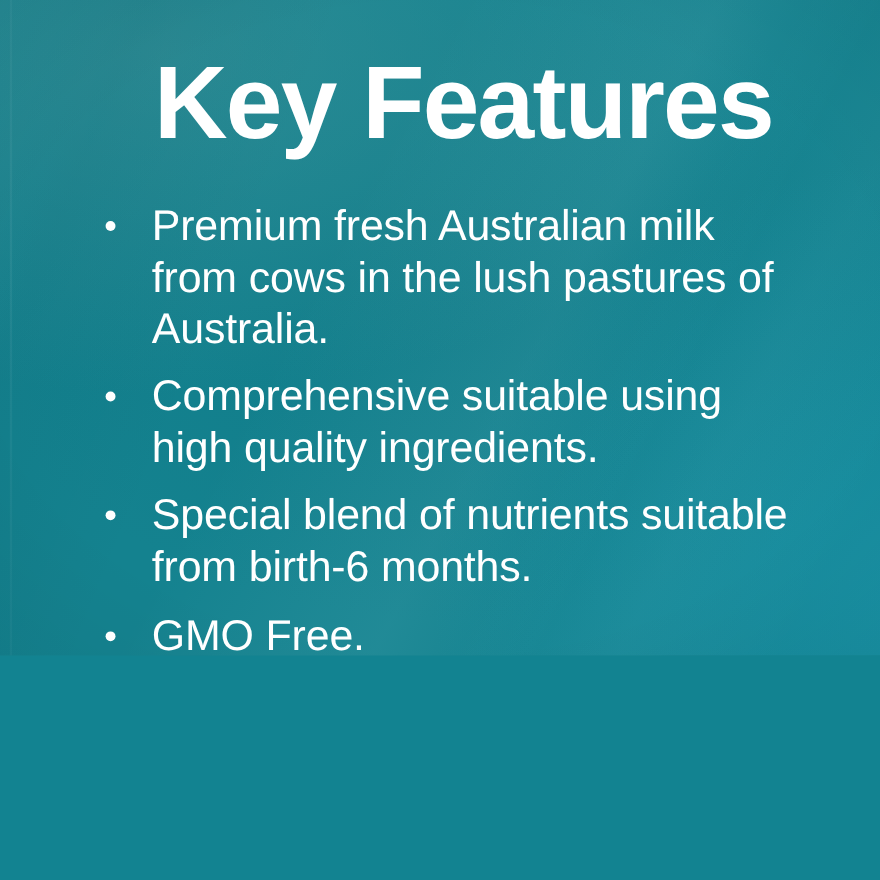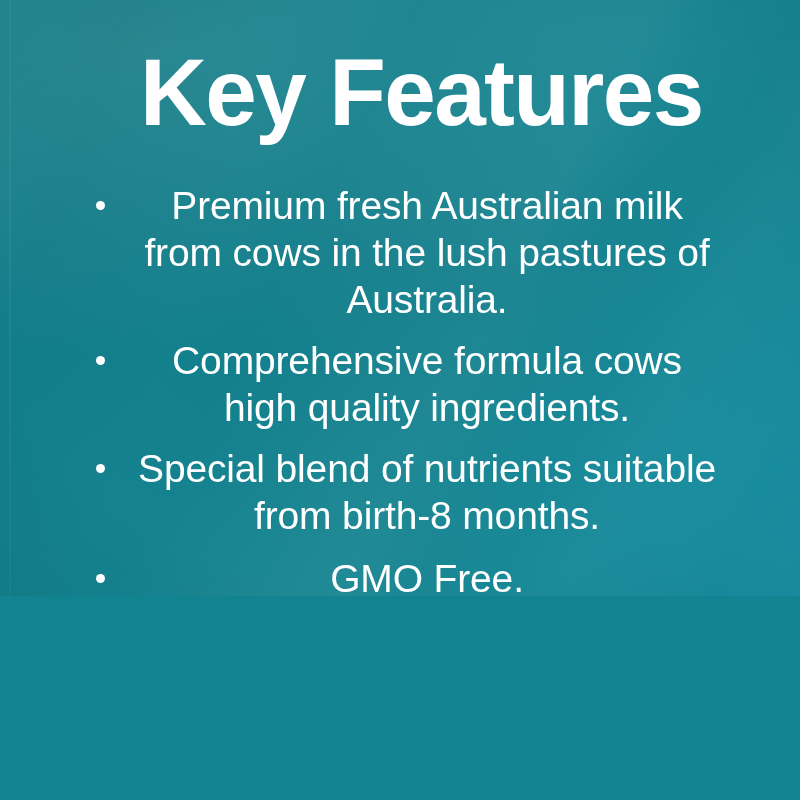--- a/index.html
+++ b/index.html
@@ -137,21 +137,21 @@
   .bullet-dot {
     position: absolute;
     left: 4px;
     top: 19px;
     width: 9px;
     height: 9px;
     border-radius: 50%;
     background: #ffffff;
   }
 
-  .bullet-text { display: block; text-align: center; }
+  .bullet-text { display: block; }
 </style>
 </head>
 <body>
 
 <div class="slide">
 
   <div class="bg-base"></div>
   <div class="bg-wash"></div>
   <div class="bg-streaks"></div>
   <div class="bg-seam"></div>
@@ -163,26 +163,26 @@
 
     <ul class="bullet-list">
 
       <li class="bullet-item">
         <span class="bullet-dot"></span>
         <span class="bullet-text">Premium fresh Australian milk from cows in the lush pastures of Australia.</span>
       </li>
 
       <li class="bullet-item">
         <span class="bullet-dot"></span>
-        <span class="bullet-text">Comprehensive formula cows high quality ingredients.</span>
+        <span class="bullet-text">Comprehensive suitable using high quality ingredients.</span>
       </li>
 
       <li class="bullet-item">
         <span class="bullet-dot"></span>
-        <span class="bullet-text">Special blend of nutrients suitable from birth-8 months.</span>
+        <span class="bullet-text">Special blend of nutrients suitable from birth-6 months.</span>
       </li>
 
       <li class="bullet-item">
         <span class="bullet-dot"></span>
         <span class="bullet-text">GMO Free.</span>
       </li>
 
     </ul>
   </div>
 </div>

